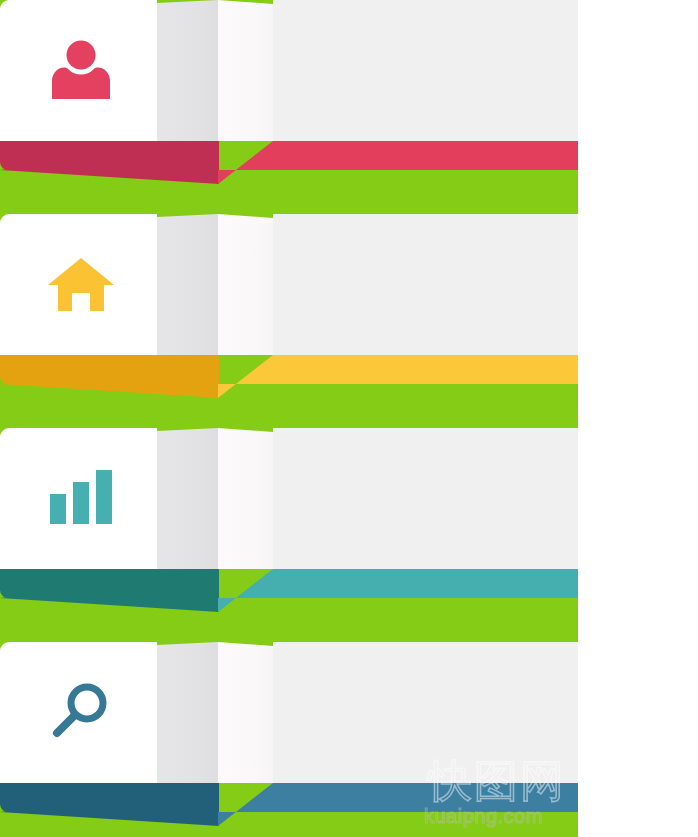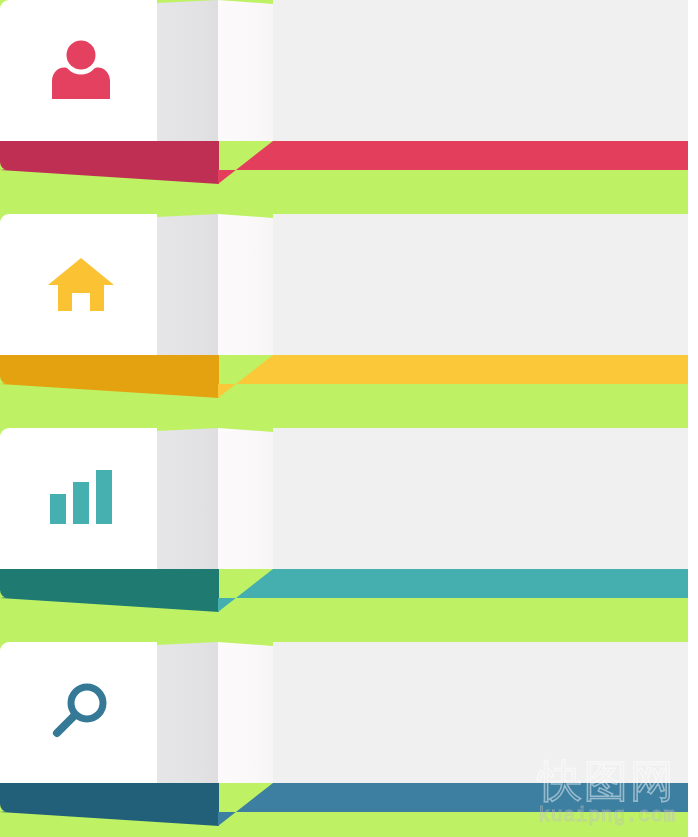--- a/index.html
+++ b/index.html
@@ -6,24 +6,24 @@
   html, body {
     margin: 0;
     padding: 0;
     background: #ffffff;
   }
   body {
     font-family: "Liberation Sans", sans-serif;
   }
   #stage {
     position: relative;
-    width: 688px;
+    width: 578px;
     height: 837px;
     overflow: hidden;
-    background: #bef264;
+    background: #84cc16;
   }
 
   
   .row {
     position: absolute;
     left: 0;
     width: 698px;
     height: 214px;
   }
 
@@ -123,28 +123,28 @@
   #watermark .wm-cjk {
     font-family: "DejaVu Sans", sans-serif;
     font-size: 44px;
     letter-spacing: 2px;
     line-height: 1;
     color: transparent;
     -webkit-text-stroke: 1.5px rgba(255,255,255,.85);
     text-align: center;
   }
   #watermark .wm-dom {
-    font-family: Liberation Mono, monospace;
+    font-family: Liberation Sans, sans-serif;
     font-size: 20px;
     letter-spacing: .5px;
     line-height: 1;
     margin-top: 3px;
     color: transparent;
     -webkit-text-stroke: 1.1px rgba(190,190,190,.9);
-    text-align: center;
+    text-align: left;
   }
 </style>
 </head>
 <body>
 
 <div id="stage">
 
   <div id="rows">
       <div class="row" style="top: 0px;">
         <div class="body-area" style="background: rgb(240, 240, 240);"></div>

